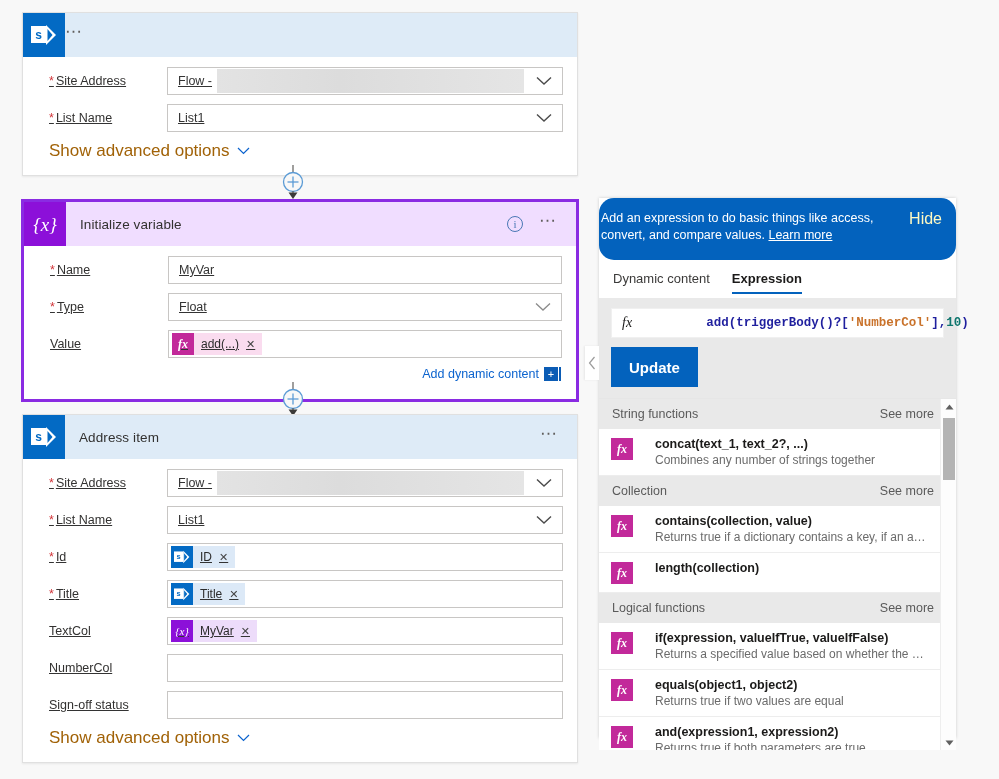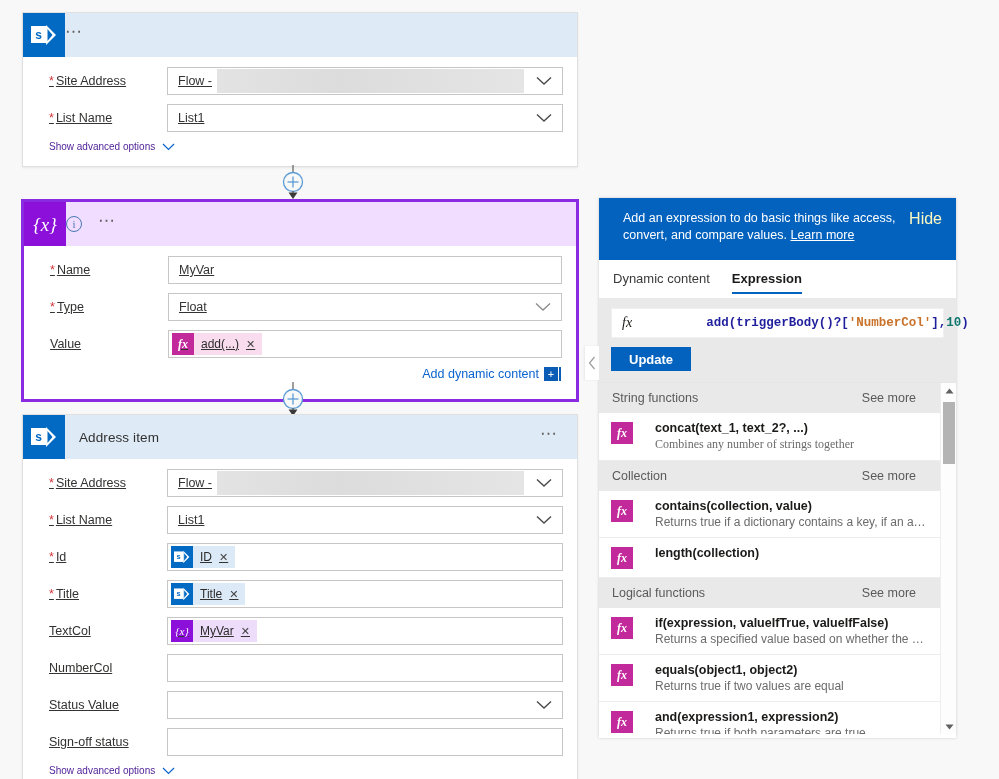--- a/index.html
+++ b/index.html
@@ -204,22 +204,22 @@
     font-size: 11px;
     display: flex; align-items: center; justify-content: center;
     cursor: pointer;
     line-height: 1;
   }
   .adc-bar { width: 2px; height: 14px; background: #0b5cb5; margin-left: 1px; }
 
   .show-adv {
     display: flex;
     align-items: center;
-    color: #4c1d95;
-    font-size: 10px;
+    color: #a16207;
+    font-size: 17px;
     padding-left: 12px;
     margin-top: 6px;
     cursor: pointer;
   }
   .show-adv svg { margin-left: 7px; }
 
   
   .connector {
     position: absolute;
     left: 0; width: 586px;
@@ -233,26 +233,27 @@
     left: 599px; top: 198px;
     width: 357px;
     height: 540px;
     background: #ffffff;
     box-shadow: 0 0 3px rgba(0,0,0,0.18);
   }
 
   .panel-banner {
     background: #0362bd;
     color: #ffffff;
-    padding: 12px 14px 13px 24px;
+    padding: 12px 14px 13px 2px;
     display: flex;
     align-items: flex-start;
     font-size: 12.5px;
     line-height: 17px;
     min-height: 62px;
+    border-radius: 15px;
   }
   .panel-banner .btext { flex: 1 1 auto; padding-right: 10px; }
   .panel-banner .learn {
     color: #ffffff;
     text-decoration: underline;
     cursor: pointer;
   }
   .panel-banner .hide-link {
     flex: 0 0 auto;
     color: #fef9c3;
@@ -312,42 +313,42 @@
   .tk-fn   { color: #1f1f9e; }
   .tk-str  { color: #c9722a; }
   .tk-num  { color: #0f766e; }
 
   .update-btn {
     margin-top: 9px;
     background: #0362bd;
     color: #ffffff;
     border: none;
     font-family: "Liberation Sans", sans-serif;
-    font-size: 13px;
+    font-size: 15px;
     font-weight: bold;
     padding: 0 18px;
-    height: 24px;
+    height: 40px;
     cursor: pointer;
   }
 
   .func-list {
     position: relative;
     height: 352px;
     overflow: hidden;
     background: #ffffff;
     border-top: 1px solid #e6e6e6;
   }
   .func-scroll { width: 341px; }
 
   .func-group {
     background: #e9e9e9;
     display: flex;
     justify-content: space-between;
     align-items: center;
-    padding: 0 24px 0 13px;
+    padding: 0 6px 0 13px;
     height: 30px;
     font-size: 12.5px;
     color: #5a5a5a;
   }
   .func-group .see-more { color: #5a5a5a; cursor: pointer; }
 
   .func-item {
     display: flex;
     align-items: flex-start;
     padding: 8px 12px 8px 12px;
@@ -476,20 +477,21 @@
       <line x1="16" y1="26" x2="16" y2="29" stroke="#605e5c" stroke-width="1.2"></line>
       <path d="M11.5 27.5 L20.5 27.5 L16 34 Z" fill="#3b3a39"></path>
     </svg>
   </div>
 
   <div class="card selected" style="top:200px;">
     <div class="card-header var">
       <div class="hdr-icon var">
         <span class="var-glyph">{<i>x</i>}</span>
       </div>
+      <div class="hdr-title">Initialize variable</div>
       <div class="hdr-info">i</div>
       <div class="hdr-ellipsis">⋯</div>
     </div>
     <div class="card-body">
 
       <div class="field-row">
         <div class="field-label"><span class="req">*</span><span>Name</span></div>
         <div class="field-control">
           <span class="val">MyVar</span>
         </div>
@@ -629,31 +631,20 @@
         </div>
       </div>
 
       <div class="field-row">
         <div class="field-label"><span>NumberCol</span></div>
         <div class="field-control">
           <span class="val"></span>
         </div>
       </div>
 
-      <div class="field-row">
-        <div class="field-label"><span>Status Value</span></div>
-        <div class="field-control">
-          <span class="val"></span>
-          <div class="chev">
-            <svg width="16" height="10" viewBox="0 0 16 10">
-                <path d="M1 1.5 L8 8 L15 1.5" stroke="#4b4b4b" stroke-width="1.4" fill="none"></path>
-              </svg>
-          </div>
-        </div>
-      </div>
 
       <div class="field-row">
         <div class="field-label"><span>Sign-off status</span></div>
         <div class="field-control">
           <span class="val"></span>
         </div>
       </div>
 
       <div class="show-adv">
         <span>Show advanced options</span>
@@ -704,21 +695,21 @@
       <div class="func-group">
         <span>String functions</span>
         <span class="see-more">See more</span>
       </div>
       <div class="func-item">
         <span class="fx-box">
             <span class="fx-glyph">fx</span>
           </span>
         <span class="ftext">
           <span class="fname">concat(text_1, text_2?, ...)</span>
-          <span class="fdesc" style="display:block;font-family:Liberation Serif, serif;">Combines any number of strings together</span>
+          <span class="fdesc" style="display:block;">Combines any number of strings together</span>
         </span>
       </div>
 
       <div class="func-group">
         <span>Collection</span>
         <span class="see-more">See more</span>
       </div>
       <div class="func-item">
         <span class="fx-box">
             <span class="fx-glyph">fx</span>

